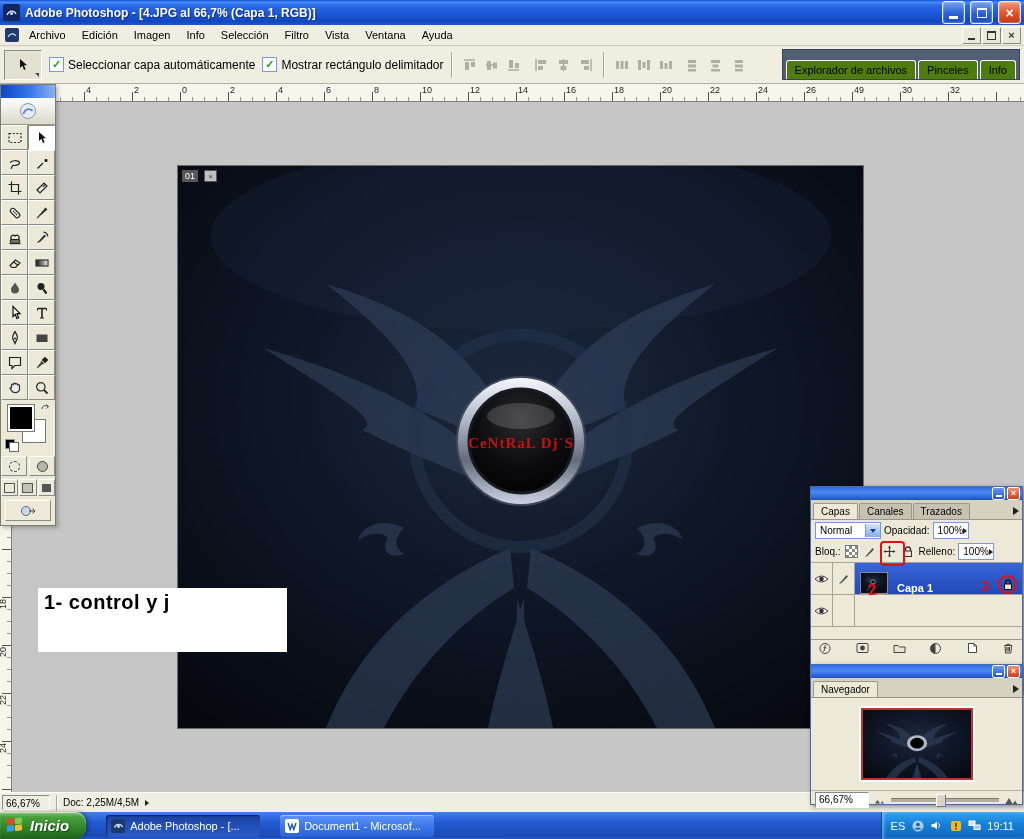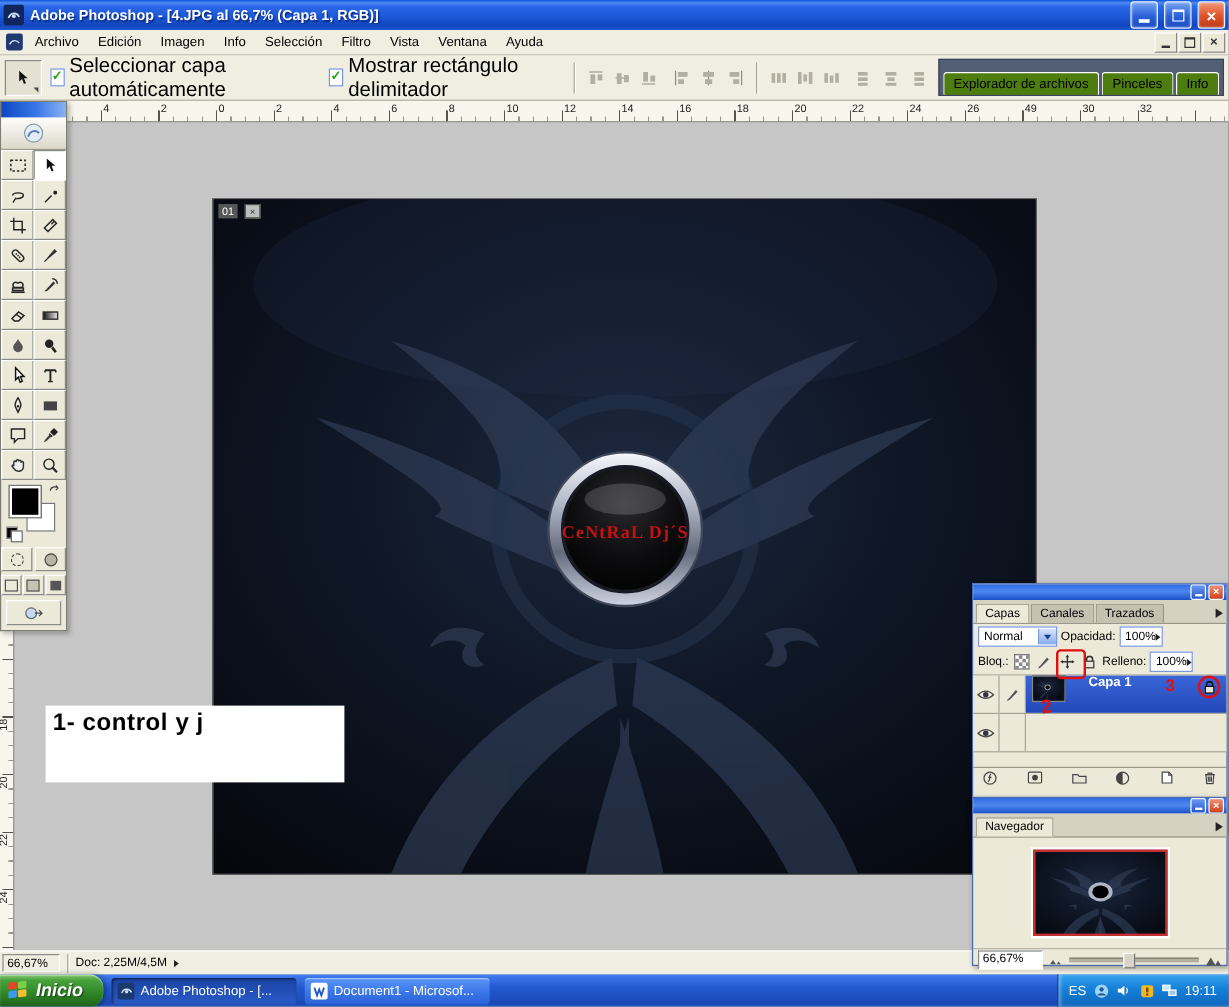--- a/index.html
+++ b/index.html
@@ -33,21 +33,21 @@
   .cw-close{color:#333;font-size:11px;font-weight:bold;line-height:1}
   .cw-close::before{content:"×"}
   .docicon{width:14px;height:14px;margin:0 2px;border-radius:2px;background:#203a70;display:flex;align-items:center;justify-content:center}
 
   
   .optionsbar{position:absolute;left:0;top:46px;width:1024px;height:38px;background:#f0eee1;border-bottom:1px solid #b2aea0;
     display:flex;align-items:center;gap:7px;padding:0 4px;box-sizing:border-box;z-index:28}
   .tool-preview{width:36px;height:28px;background:#e4e1d2;border:1px solid;border-color:#8a8a8a #fff #fff #8a8a8a;
     display:flex;align-items:center;justify-content:center;position:relative}
   .tool-preview::after{content:"";position:absolute;right:2px;bottom:2px;border-left:4px solid transparent;border-top:4px solid #444}
-  .chk-wrap{display:flex;align-items:center;gap:4px;font-size:17px}
+  .chk-wrap{display:flex;align-items:center;gap:4px;font-size:12px}
   .checkbox{width:13px;height:13px;background:#fff;border:1px solid #7a96df;display:flex;align-items:center;justify-content:center}
   .checkbox::before{content:"✓";color:#21a121;font-weight:bold;font-size:11px;line-height:1}
   .vsep{width:1px;height:26px;background:#aaa69a;box-shadow:1px 0 0 #fff}
   .abtn{width:19px;height:19px;display:flex;align-items:center;justify-content:center;border:1px solid transparent}
   .agroup{display:flex;gap:1px}
   .well{margin-left:auto;height:31px;background:#525e74;border:1px solid #39435a;display:flex;align-items:flex-end;gap:2px;padding:3px 3px 0 3px;box-sizing:border-box}
   .well-tab{background:#4d7c0f;border:1px solid #fff;border-bottom:none;border-radius:3px 3px 0 0;font-size:11px;padding:3px 8px;white-space:nowrap}
 
   
   .ruler-h{position:absolute;left:0;top:84px;width:1024px;height:17px;background:#f8f6ec;border-bottom:1px solid #808080;z-index:2;
@@ -123,21 +123,21 @@
   .valbox{width:36px;height:17px;background:#fff;border:1px solid #7a96df;display:flex;align-items:center;justify-content:space-between;padding:0 2px 0 4px;box-sizing:border-box;font-size:10px}
   .tri-r{width:0;height:0;border-left:4px solid #222;border-top:3px solid transparent;border-bottom:3px solid transparent}
   .lock-icons{display:flex;gap:4px;align-items:center;position:relative}
   .lockcell{width:15px;height:15px;display:flex;align-items:center;justify-content:center}
   .checker{width:11px;height:11px;background:repeating-conic-gradient(#8a8a8a 0% 25%,#fff 0% 50%) 0 0/6px 6px;border:1px solid #777}
   .red-box{position:absolute;left:36px;top:-3px;width:21px;height:21px;border:2px solid #e01010;border-radius:4px;pointer-events:none}
   .step2{position:absolute;left:57px;top:40px;color:#e01010;font-weight:bold;font-size:16px;transform:rotate(-8deg);z-index:2}
   .layer-list{height:76px;border-top:1px solid #a8a49a}
   .layer-row{height:31px;display:flex;align-items:stretch;border-bottom:1px solid #a8a49a;background:#ece9d8}
   .lcell{width:21px;border-right:1px solid #a8a49a;display:flex;align-items:center;justify-content:center;flex:none}
-  .lmain{flex:1;display:flex;align-items:flex-start;gap:19px;padding:0 5px;min-width:0}
+  .lmain{flex:1;display:flex;align-items:flex-end;gap:9px;padding:0 5px;min-width:0}
   .layer-row.selected .lmain{background:linear-gradient(180deg,#3a66d8,#2248b8);color:#fff}
   .lname{font-size:11px;font-weight:bold;white-space:nowrap}
   .lname.italic{font-style:italic;color:#000}
   .thumb{width:26px;height:20px;border:1px solid #888;flex:none;background:#0a111f}
   .step3{margin-left:auto;color:#e01010;font-weight:bold;font-size:14px}
   .red-circle{width:19px;height:19px;border:2px solid #e01010;border-radius:50%;display:flex;align-items:center;justify-content:center;flex:none;box-sizing:border-box}
   .lp-bottom{height:16px;border-top:1px solid #9a968a;display:flex;align-items:center;justify-content:space-between;padding:0 8px}
 
   
   .navigator{left:810px;top:664px;width:213px;height:141px}
@@ -159,21 +159,21 @@
   
   .taskbar{position:absolute;left:0;top:812px;width:1024px;height:27px;display:flex;align-items:center;z-index:40;
     background:linear-gradient(180deg,#4584f0 0%,#3a76e8 8%,#2258cf 42%,#1c49b4 92%,#2761d6 100%)}
   .start-btn{height:27px;padding:0 17px 0 7px;border-radius:0 11px 11px 0;display:flex;align-items:center;gap:6px;
     background:linear-gradient(180deg,#8cc878 0%,#48a23c 18%,#2f8527 60%,#1f611a 100%);
     box-shadow:inset 0 1px 1px rgba(255,255,255,.6),2px 0 4px rgba(0,0,0,.35)}
   .start-label{color:#fff;font-weight:bold;font-style:italic;font-size:15px;text-shadow:1px 1px 1px #1a4a12}
   .win-flag{width:17px;height:15px;display:grid;grid-template-columns:7px 7px;grid-template-rows:6px 6px;gap:1px;transform:skewY(-6deg)}
   .fsq{border-radius:1px}
   .f1{background:#e8442c}.f2{background:#7ad148}.f3{background:#3a9af0}.f4{background:#f0c030}
-  .task-btn{height:22px;width:154px;margin-left:7px;border-radius:3px;display:flex;align-items:center;gap:5px;padding:0 5px;box-sizing:border-box;
+  .task-btn{height:22px;width:154px;margin-left:20px;border-radius:3px;display:flex;align-items:center;gap:5px;padding:0 5px;box-sizing:border-box;
     color:#fff;font-size:11px;white-space:nowrap;overflow:hidden}
   .task-btn.active{background:linear-gradient(180deg,#1a44a4,#2a5ac6);box-shadow:inset 1px 1px 2px rgba(0,0,0,.55)}
   .task-btn.inactive{background:linear-gradient(180deg,#5c94f6,#3a76e8 55%,#2a62d8);box-shadow:inset 0 1px 0 rgba(255,255,255,.45)}
   .chip{width:14px;height:14px;border-radius:2px;background:#fff;display:flex;align-items:center;justify-content:center;flex:none}
   .tray{margin-left:auto;height:27px;display:flex;align-items:center;gap:6px;padding:0 10px 0 9px;color:#fff;font-size:11px;
     background:linear-gradient(180deg,#35a2ee 0%,#1580d8 45%,#0f66bc 100%);border-left:1px solid #0a4a90;box-shadow:inset 2px 0 3px rgba(255,255,255,.35)}
   .tray-ico{width:13px;height:13px;display:flex;align-items:center;justify-content:center}
 </style>
 </head>
 <body>

